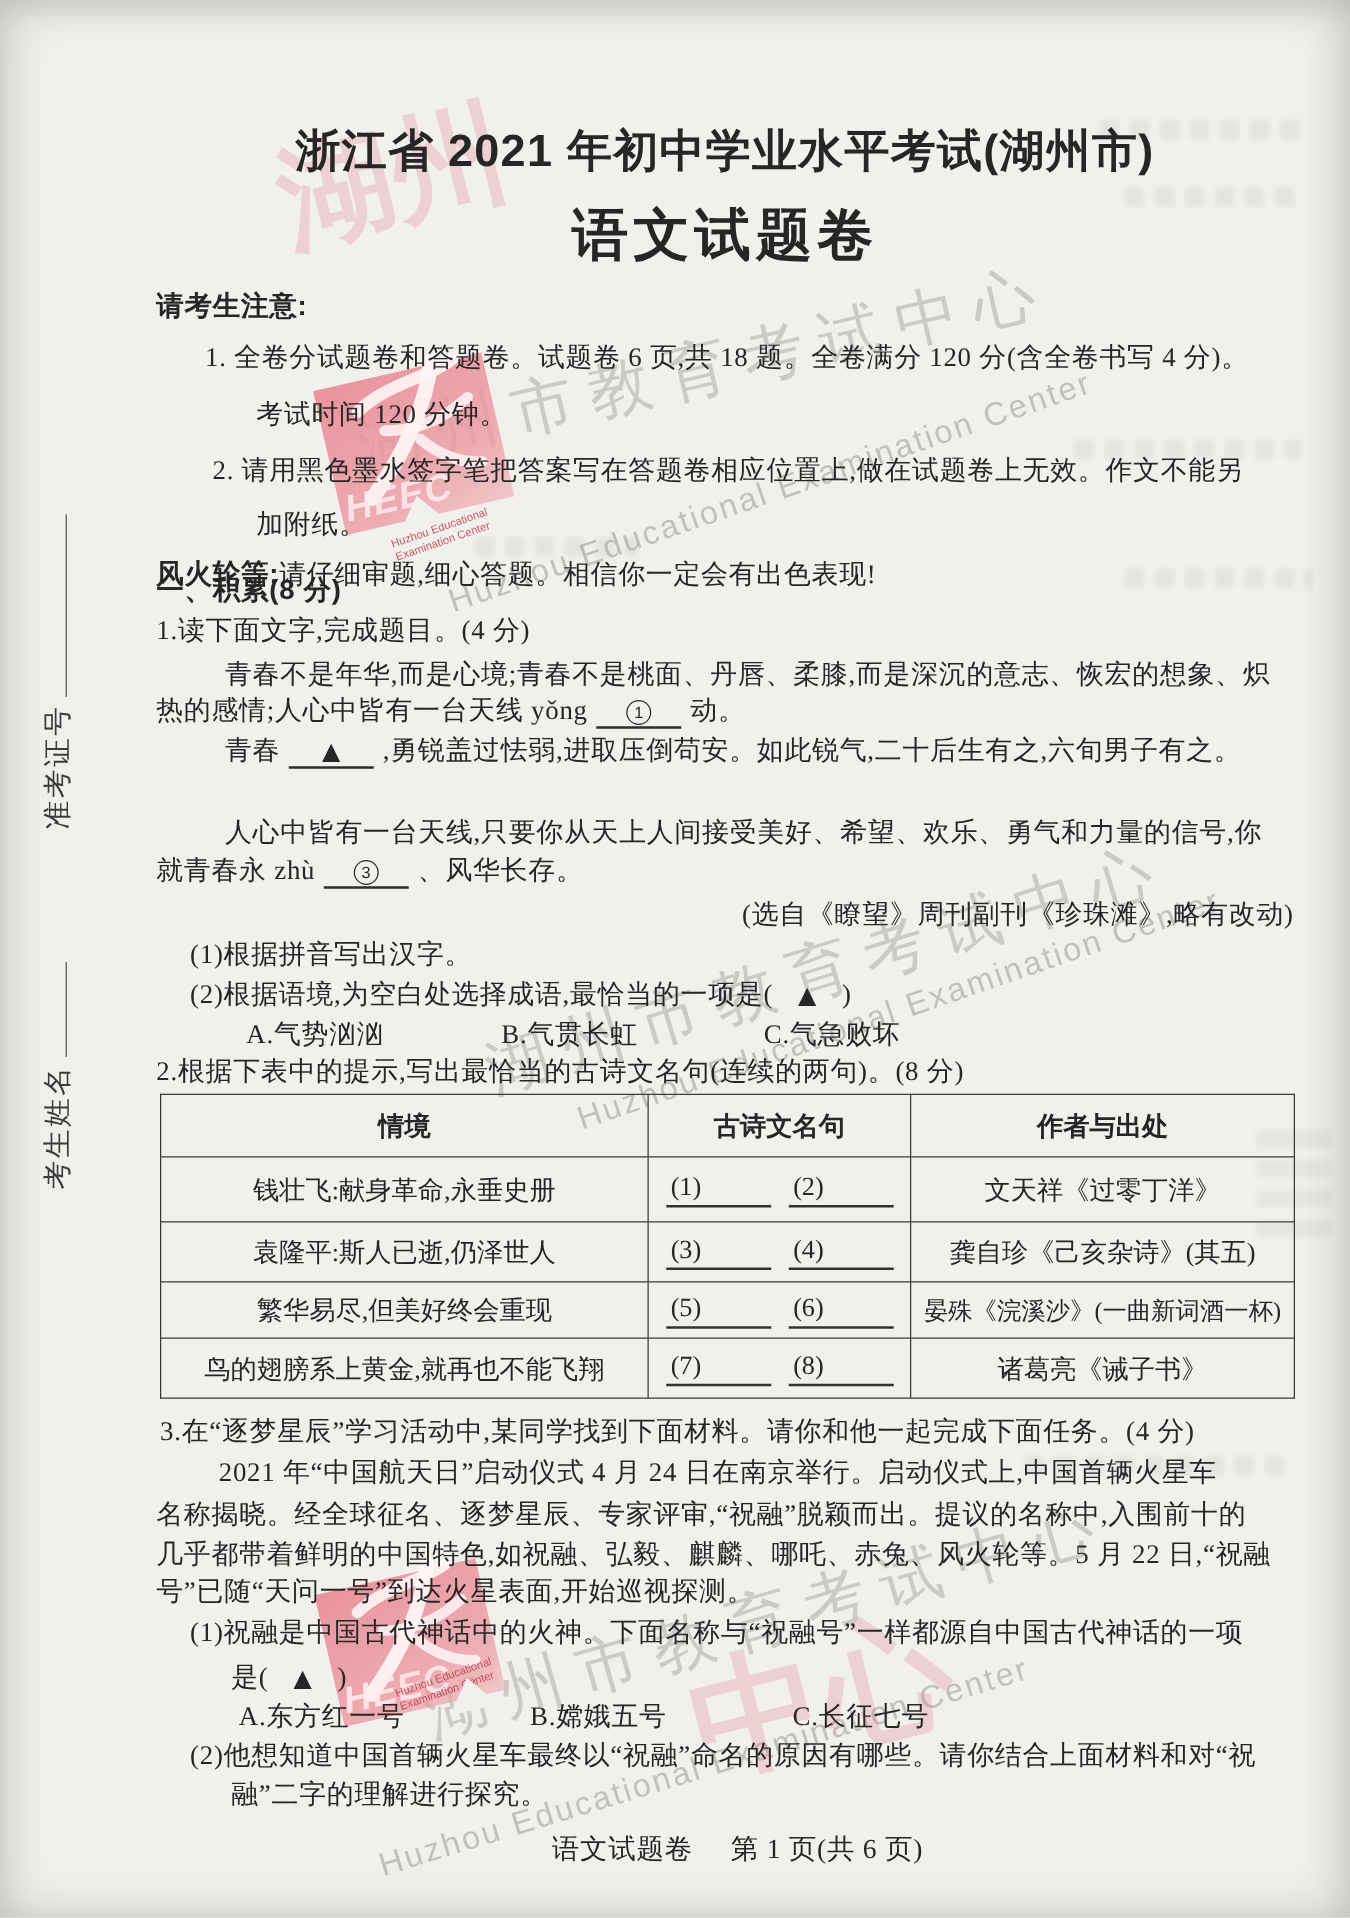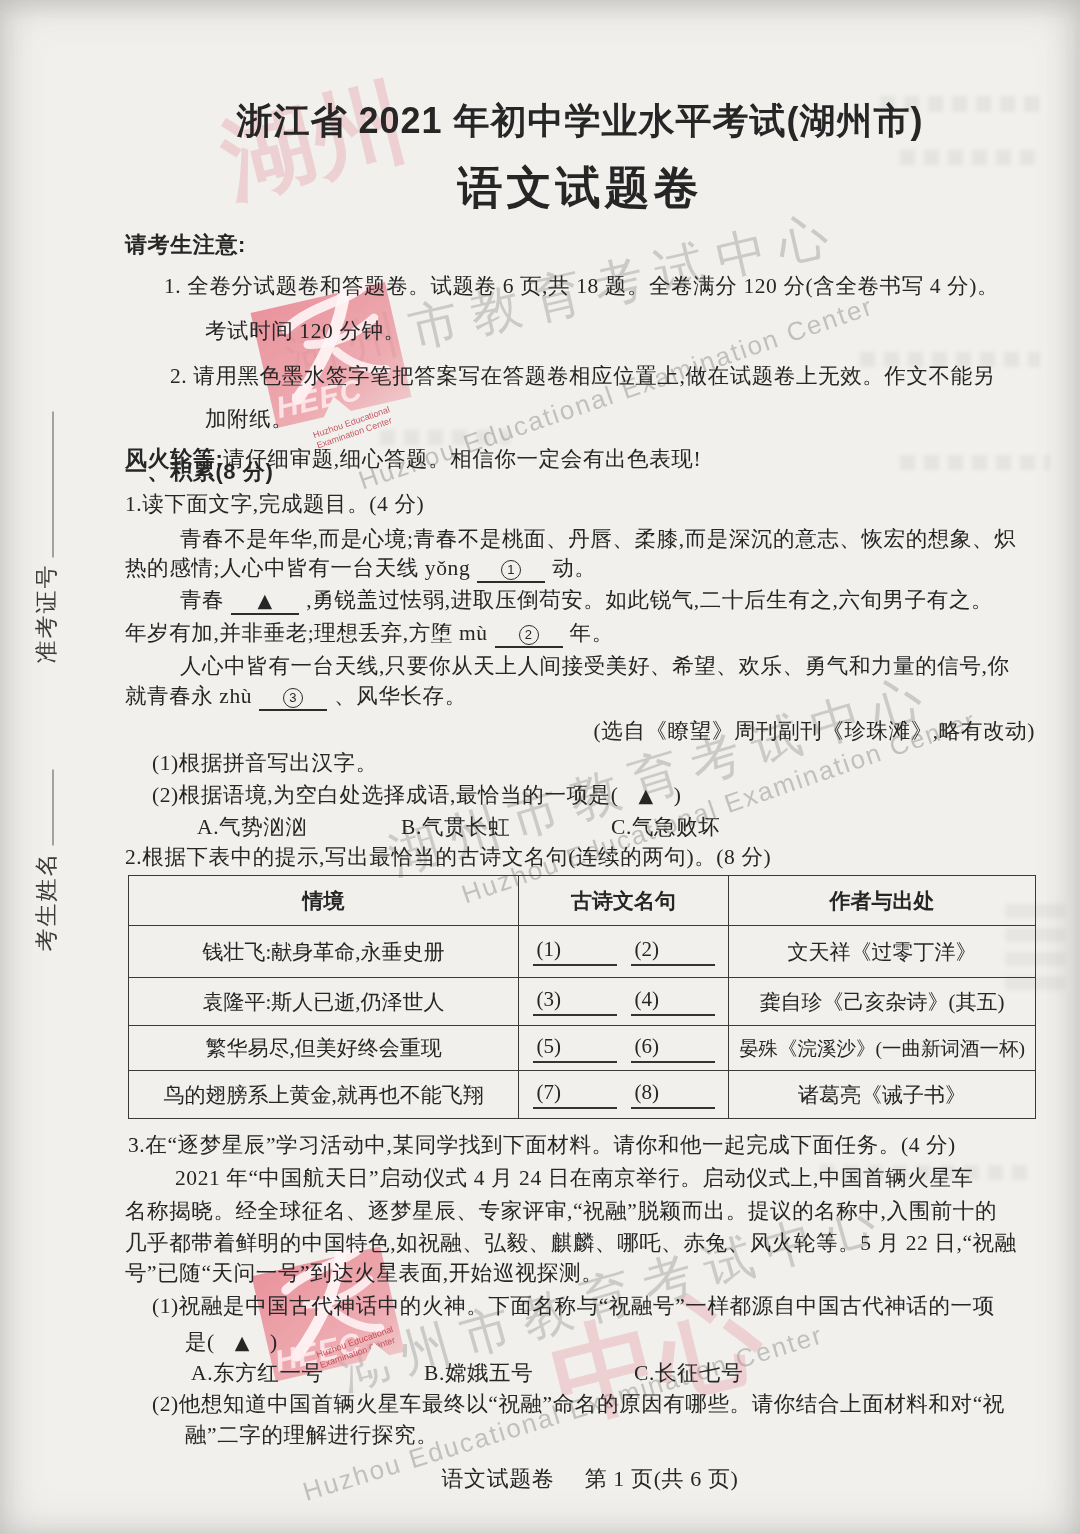--- a/index.html
+++ b/index.html
@@ -127,23 +127,20 @@
   <div class="abs body-line heiti" style="left:125px;top:459px;font-size:22px;">一、积累(8 分)</div>
 
   <div class="abs body-line" style="left:125px;top:492px;">1.读下面文字,完成题目。(4 分)</div>
   <div class="abs body-line" style="left:180px;top:527px;">青春不是年华,而是心境;青春不是桃面、丹唇、柔膝,而是深沉的意志、恢宏的想象、炽</div>
   <div class="abs body-line" style="left:125px;top:556px;">
     <span>热的感情;人心中皆有一台天线 yǒng</span><span class="blank"><span class="circ">1</span></span><span>动。</span>
   </div>
   <div class="abs body-line" style="left:180px;top:588px;">
     <span>青春</span><span class="blank"><span class="tri">▲</span></span><span>,勇锐盖过怯弱,进取压倒苟安。如此锐气,二十后生有之,六旬男子有之。</span>
   </div>
-  <div class="abs body-line" style="left:125px;top:621px;">
-    <span>年岁有加,并非垂老;理想丢弃,方堕 mù</span><span class="blank"><span class="circ">2</span></span><span>年。</span>
-  </div>
   <div class="abs body-line" style="left:180px;top:654px;">人心中皆有一台天线,只要你从天上人间接受美好、希望、欢乐、勇气和力量的信号,你</div>
   <div class="abs body-line" style="left:125px;top:684px;">
     <span>就青春永 zhù</span><span class="blank"><span class="circ">3</span></span><span>、风华长存。</span>
   </div>
   <div class="abs body-line" style="right:45px;top:719px;">(选自《瞭望》周刊副刊《珍珠滩》,略有改动)</div>
   <div class="abs body-line" style="left:152px;top:751px;">(1)根据拼音写出汉字。</div>
   <div class="abs body-line" style="left:152px;top:783px;">
     <span>(2)根据语境,为空白处选择成语,最恰当的一项是(</span>
     <span class="tri" style="margin:0 14px;">▲</span>
     <span>)</span>

